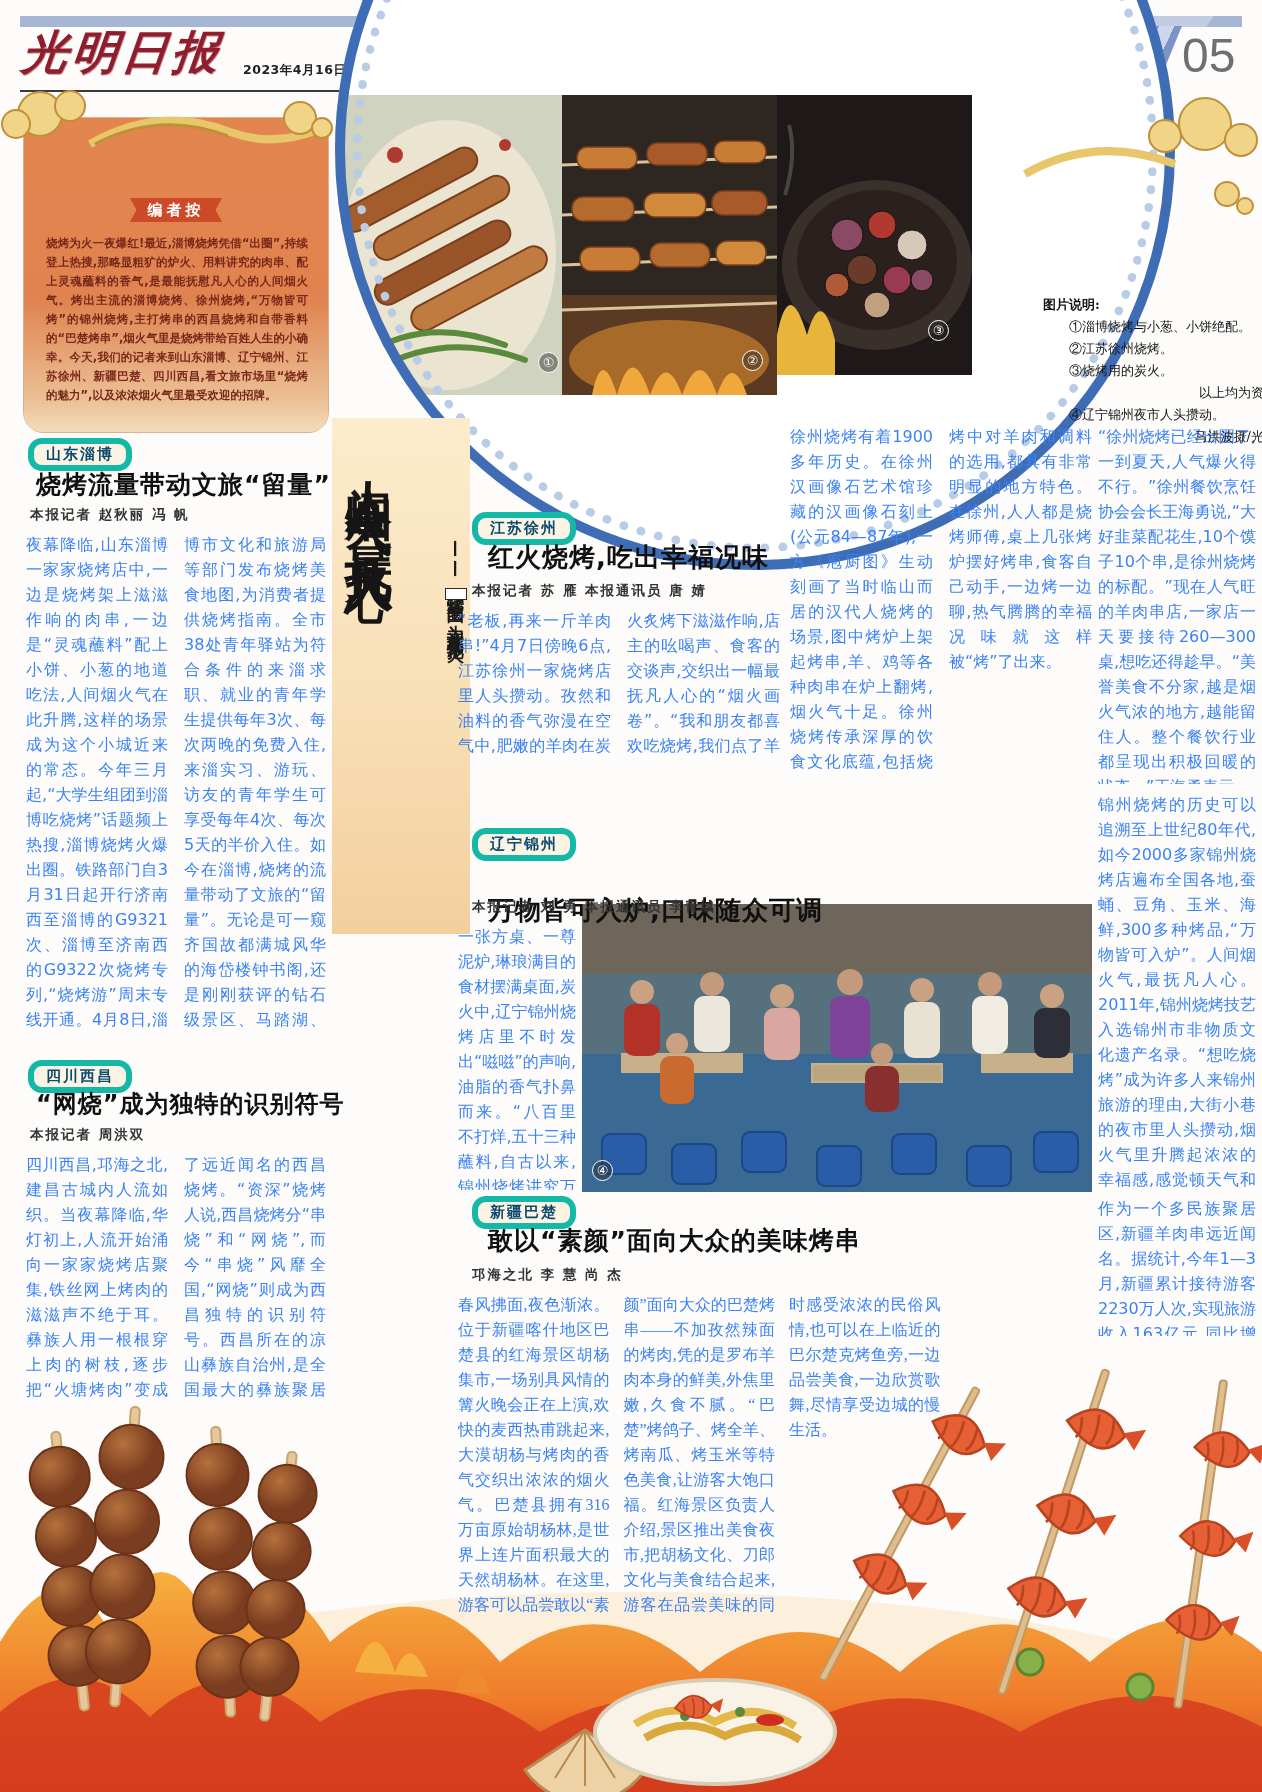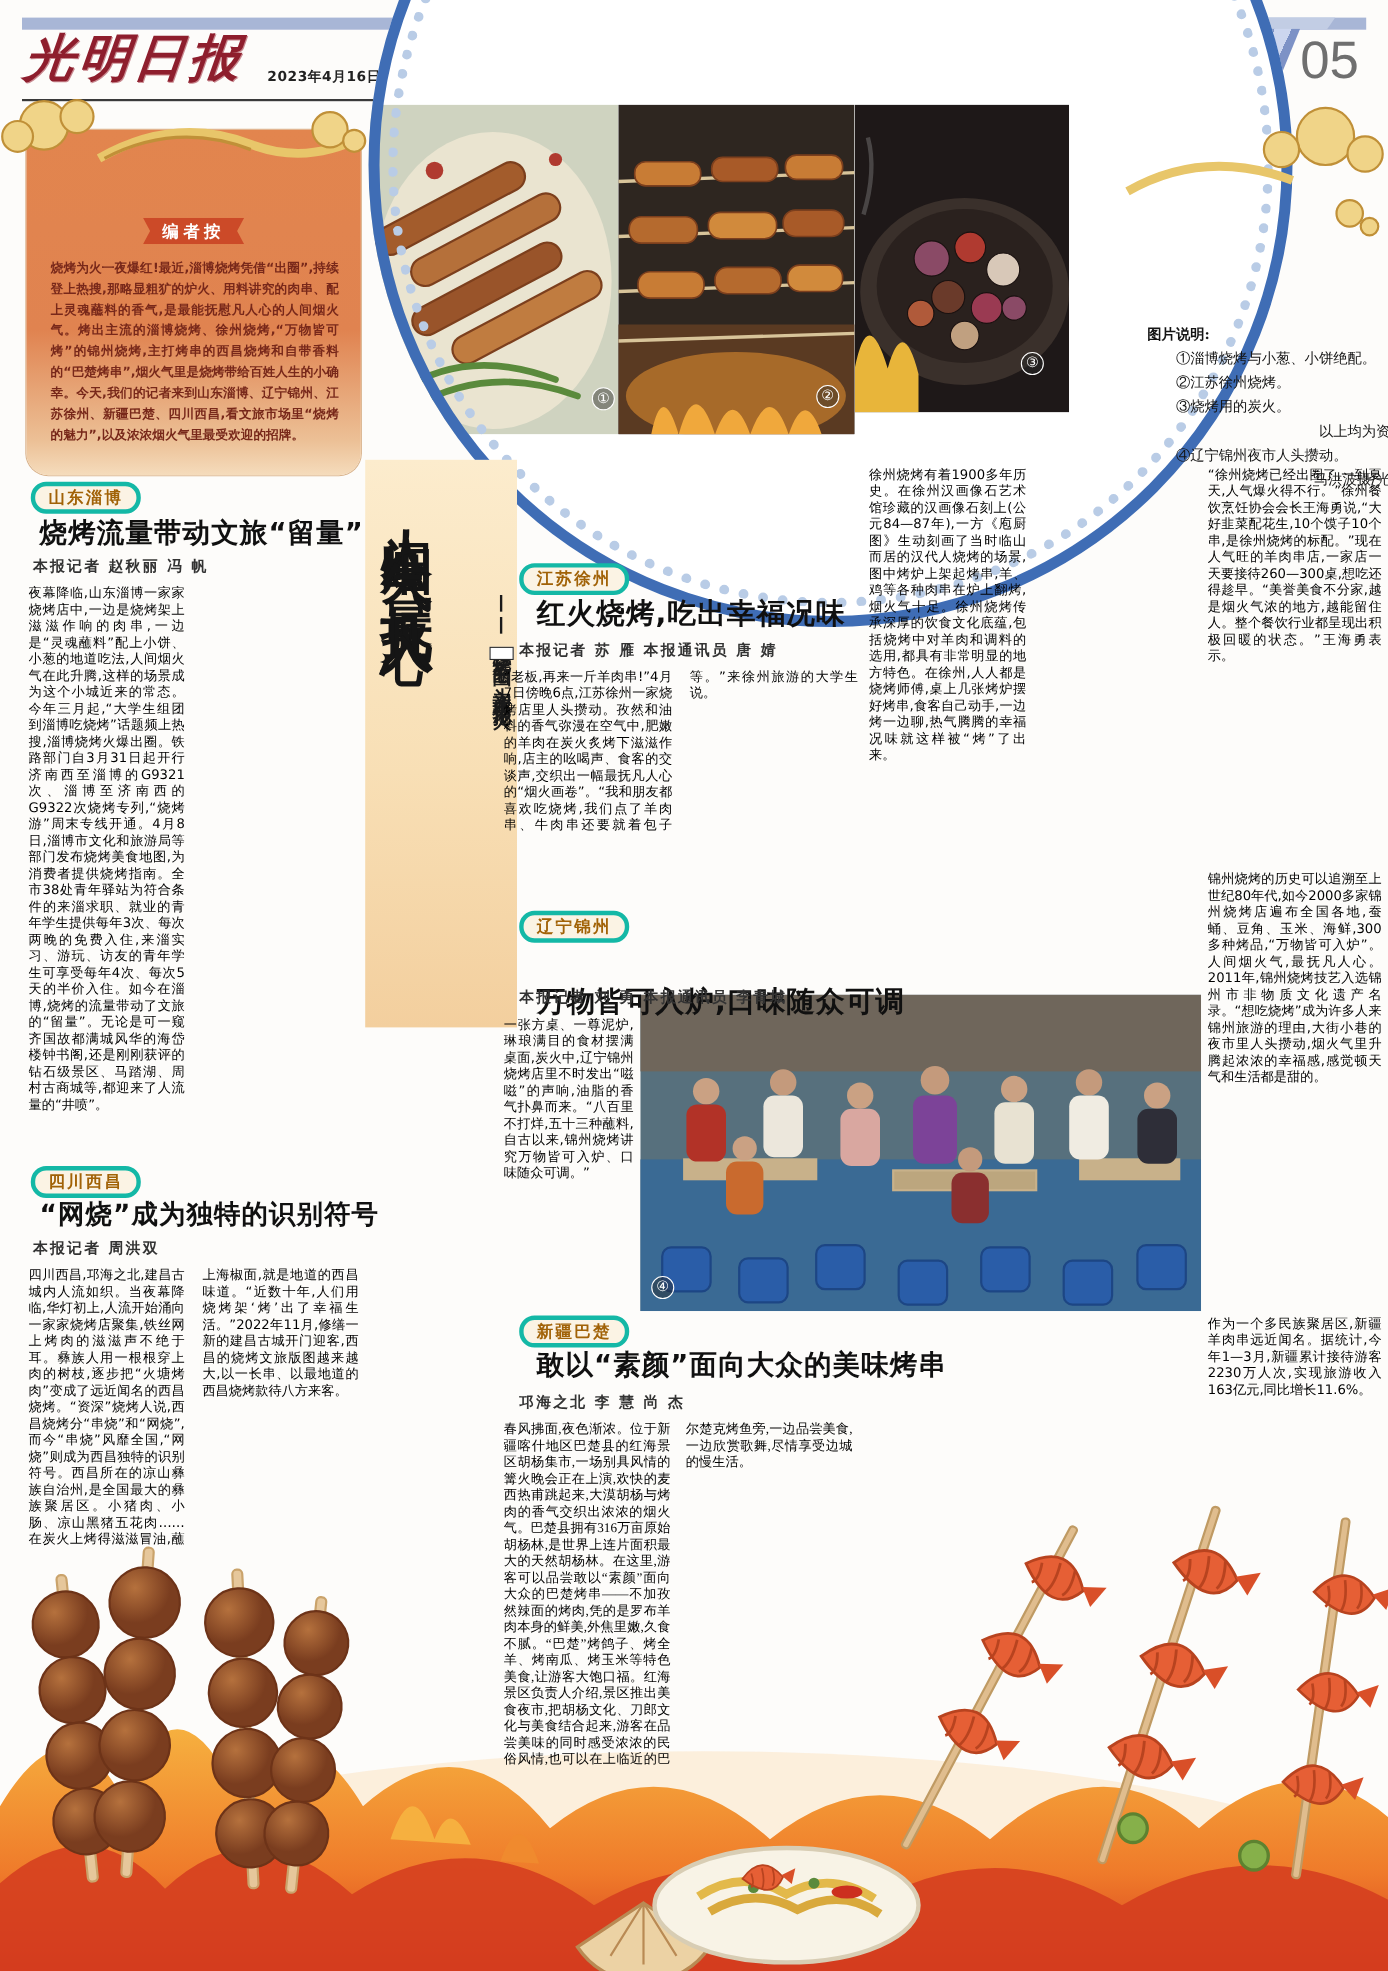--- a/index.html
+++ b/index.html
@@ -46,25 +46,25 @@
 
   .blue-bar { background:#d3e2f4; border-radius:13px; }
 
   .caption-block { left:995px; top:294px; width:260px; z-index:4; font-family:"DejaVu Serif", serif;
       font-size:13px; line-height:22px; color:#141414;margin-left:48px; }
   .caption-block .cap-label { font-weight:bold; }
   .caption-block .cap-item { text-indent:2em; }
   .caption-block .cap-right { text-align:right; }
 
   
-  .region-badge { display:inline-block; padding:1px 12px; border:4px solid #14b8a6; border-radius:14px;
-      background:#fbf3e4; font-size:15px; font-weight:bold; color:#a16207; letter-spacing:2px; z-index:3; }
+  .region-badge { display:inline-block; padding:1px 12px; border:6px solid #14b8a6; border-radius:14px;
+      background:#fbf3e4; font-size:15px; font-weight:bold; color:#0c4a6e; letter-spacing:2px; z-index:3; }
   .headline { font-weight:900; color:#101010; letter-spacing:1px; z-index:3; font-family:"DejaVu Sans",sans-serif; }
   .byline { font-size:13.5px; font-weight:bold; color:#333; letter-spacing:2px; z-index:3; }
-  .body-text { font-size:12px; line-height:15px; color:#000000; text-align:justify; z-index:3; overflow:hidden; }
+  .body-text { font-size:16px; line-height:25px; color:#3b82f6; text-align:justify; z-index:3; overflow:hidden; }
   .cols2 { column-count:2; column-gap:16px; column-fill:auto; }
   .cols4 { column-count:4; column-gap:14px; column-fill:auto;font-family:Liberation Serif, serif; }
   .vrule { width:2px; background:#4a4a4a; z-index:2; }
 
   
   .center-zone { left:332px; top:418px; width:138px; height:516px;
       background:linear-gradient(180deg,#fceccd 0%,#f8dfb5 55%,#f3cf9e 100%); z-index:2; }
   .main-title { position:absolute; left:10px; top:26px; height:480px; writing-mode:vertical-rl;
       font-size:47px; font-weight:900; color:#151515; letter-spacing:7px; line-height:1.15;
       font-family:"DejaVu Sans",sans-serif; }

